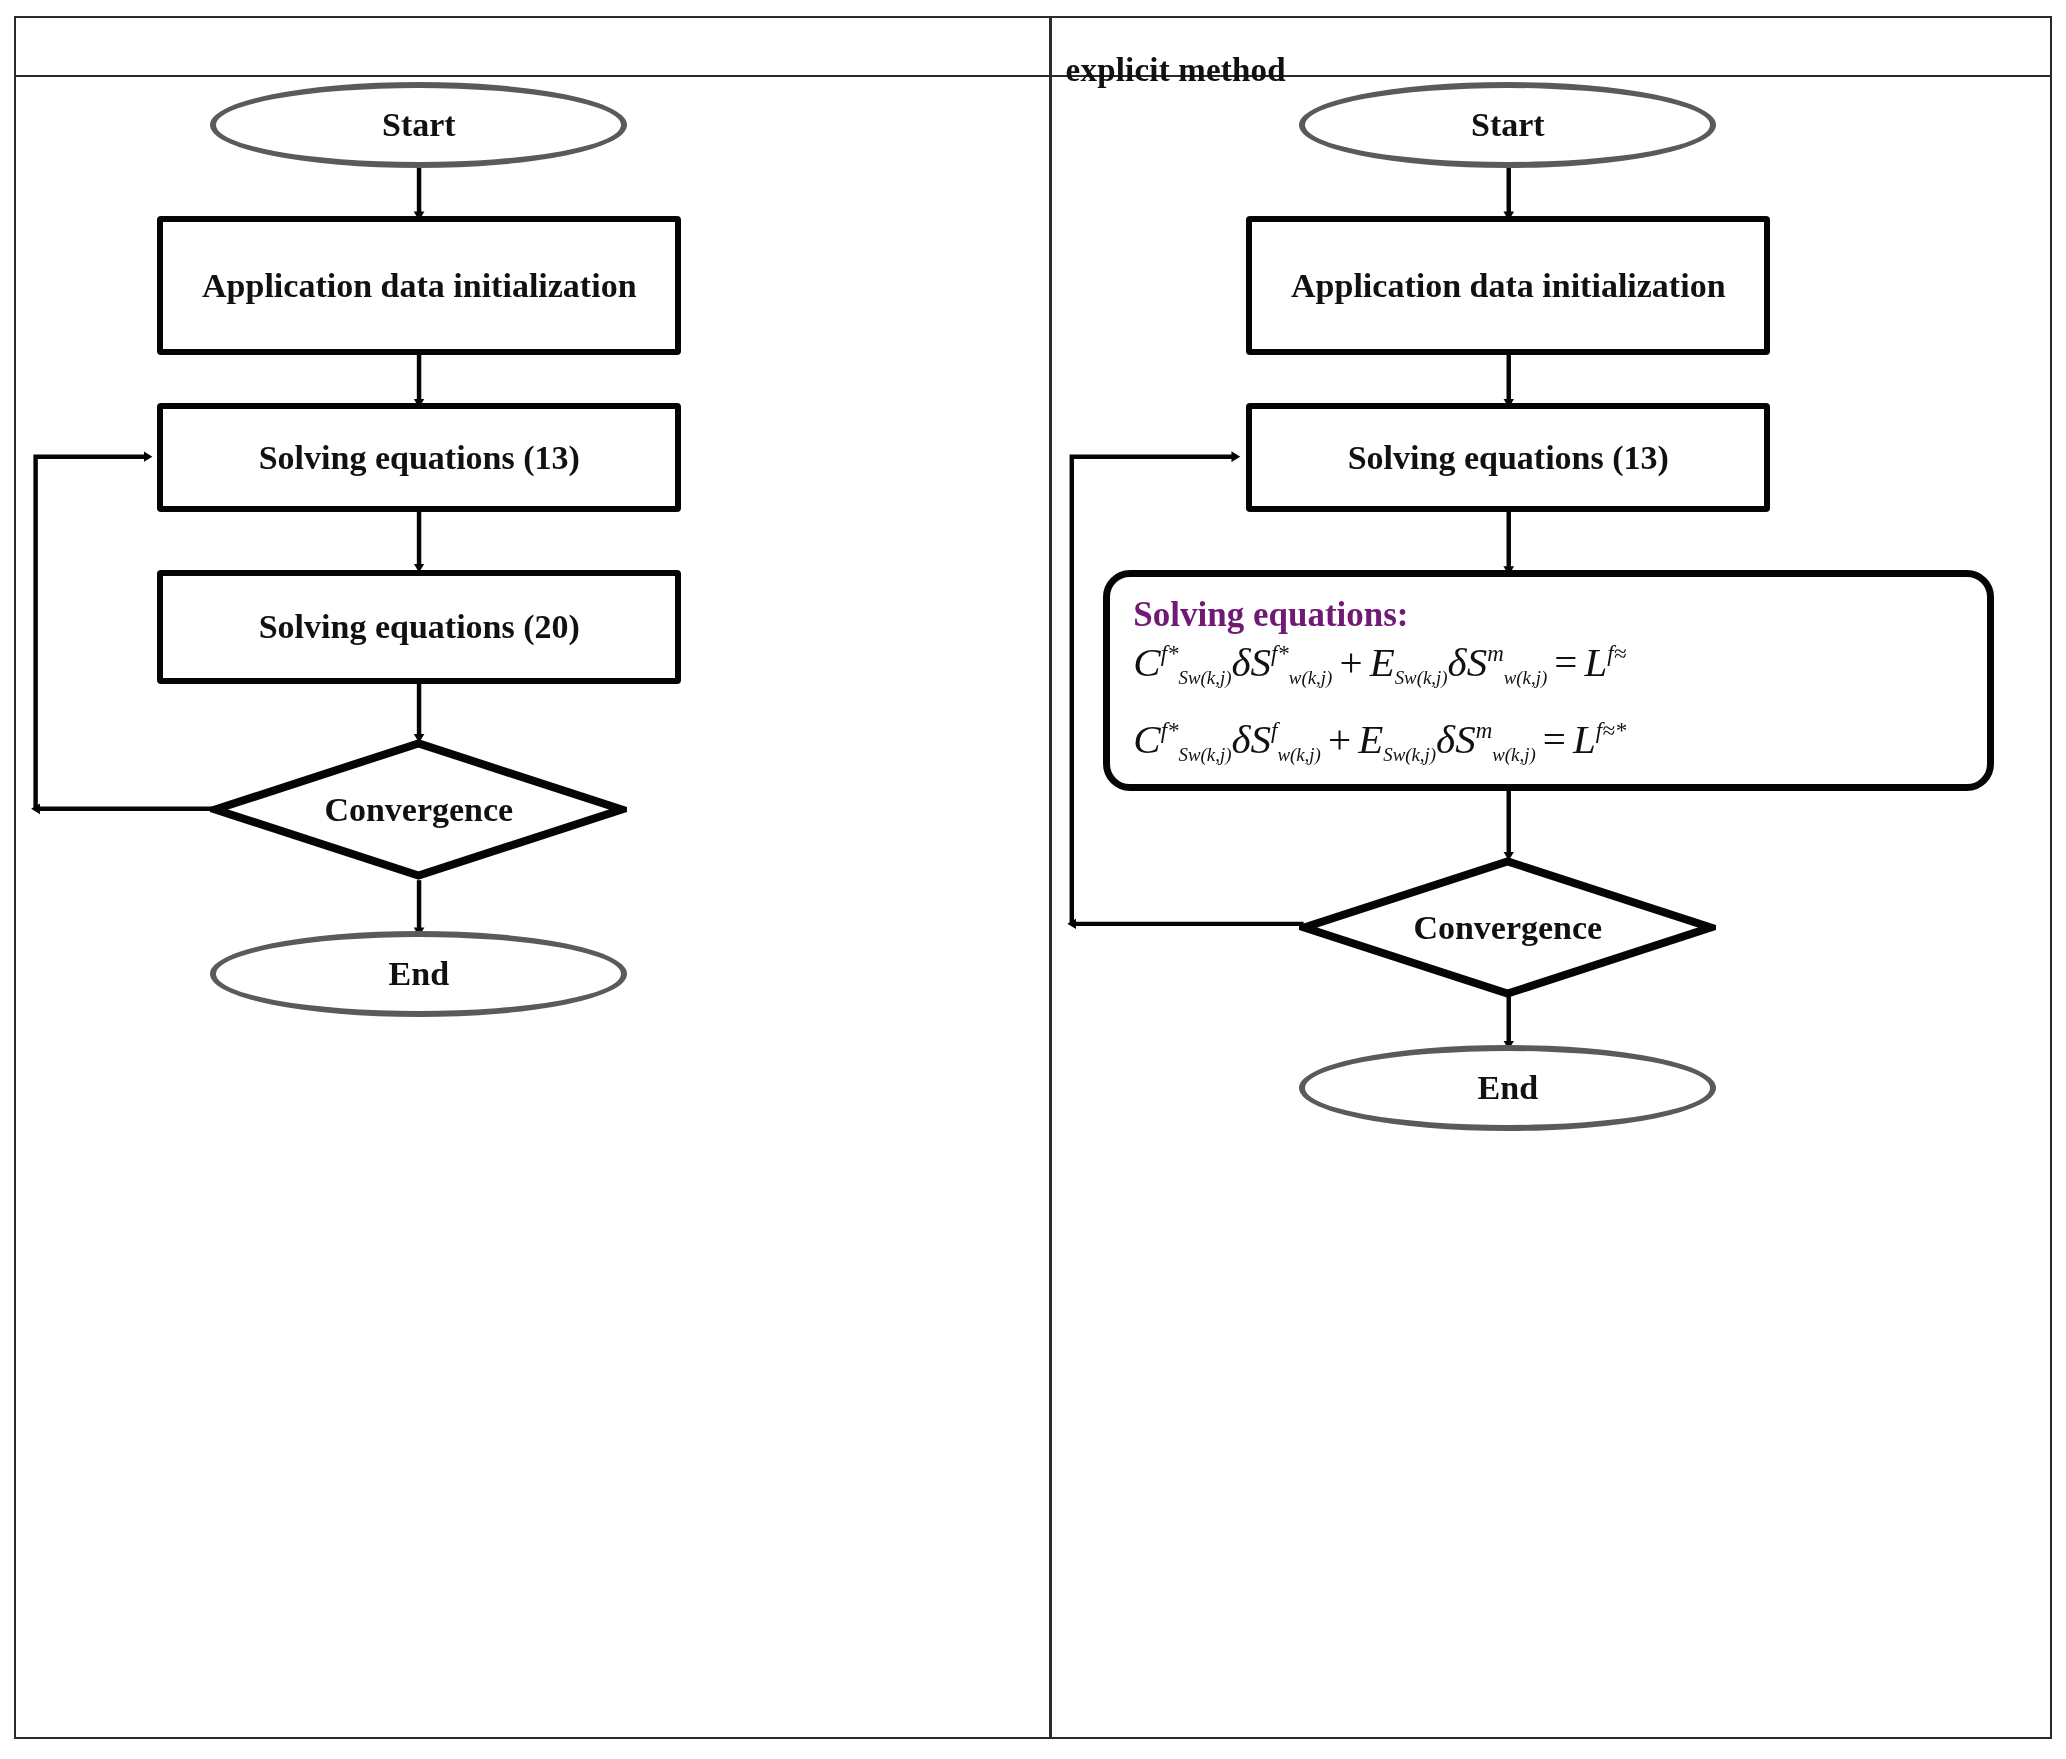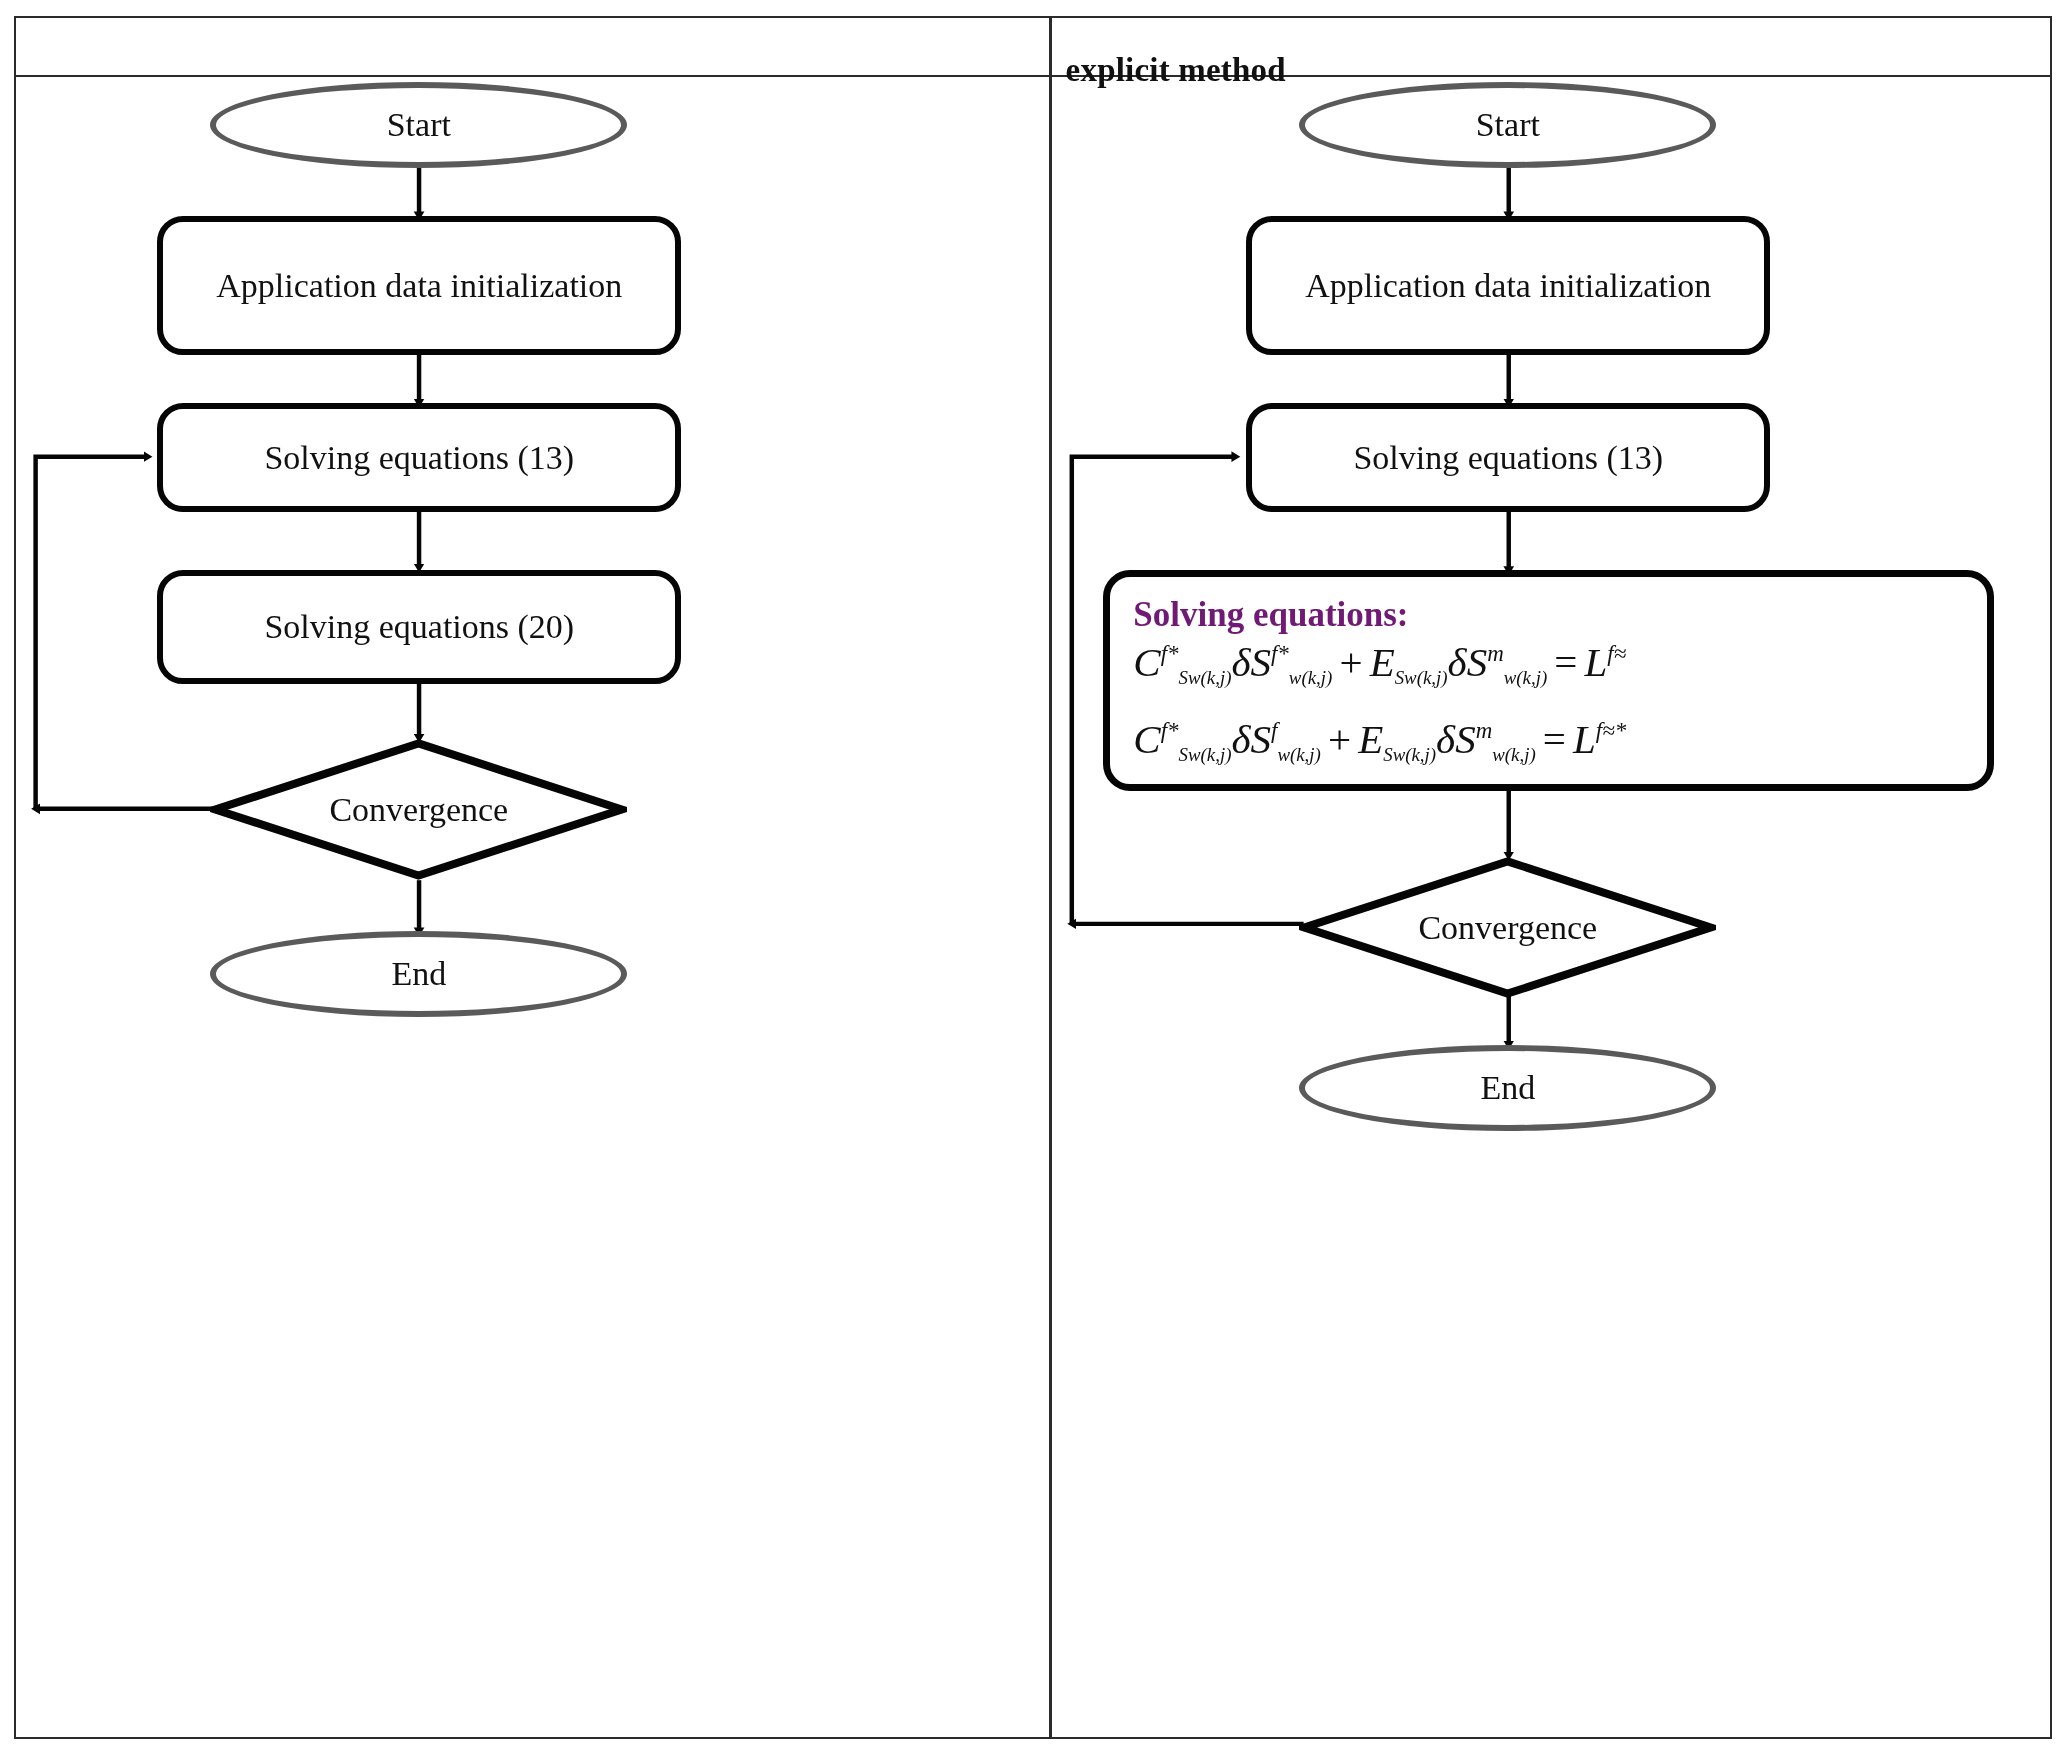--- a/index.html
+++ b/index.html
@@ -78,37 +78,37 @@
   .node {
     position: absolute;
     box-sizing: border-box;
     display: flex;
     align-items: center;
     justify-content: center;
     background: #ffffff;
   }
   .node-text {
     font-size: 34px;
-    font-weight: normal;
+    font-weight: bold;
     color: #111111;
     text-align: center;
     white-space: nowrap;
     line-height: 1.1;
   }
 
   
   .terminator {
     border: 6.2px solid #5a5a5a;
     border-radius: 50%;
   }
 
   
   .process {
     border: 6.2px solid #050505;
-    border-radius: 26px;
+    border-radius: 4px;
   }
 
   
   .decision {
     background: transparent;
   }
   .decision .node-text {
     position: relative;
     z-index: 2;
   }

